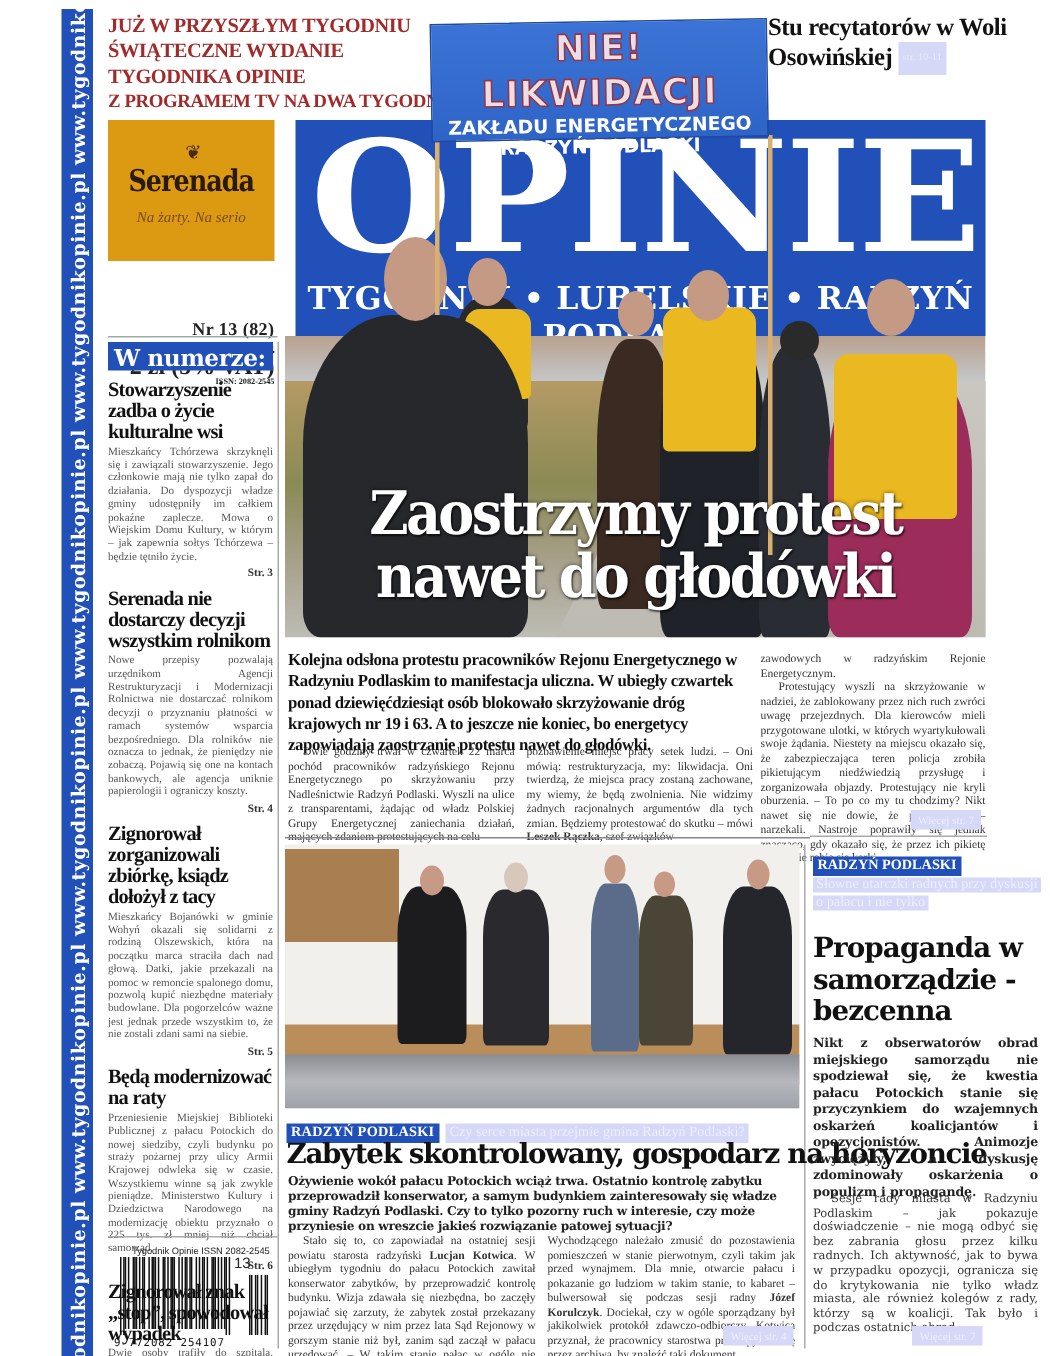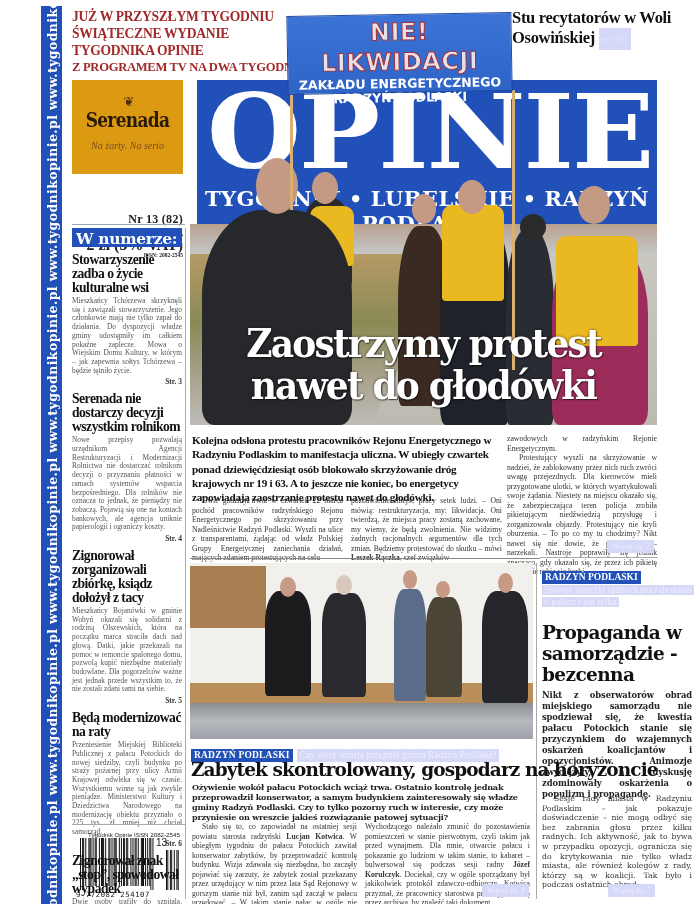--- a/index.html
+++ b/index.html
@@ -300,21 +300,21 @@
   <div class="fhead" style="left:308px;top:10px;width:15px;height:20px;"></div>
   <div class="model"></div>
 </div>
 <div class="vrule" style="left:536px;top:563px;height:336px;"></div>
 
 <div class="kicker">
   <span class="kick-tag">RADZYŃ PODLASKI</span>
   <span class="kick-sub">Czy serce miasta przejmie gmina Radzyń Podlaski?</span>
 </div>
 <div class="h2">Zabytek skontrolowany, gospodarz na horyzoncie</div>
-<div class="lead2">Ożywienie wokół pałacu Potockich wciąż trwa. Ostatnio kontrolę jednak przeprowadził konserwator, a samym budynkiem zainteresowały się władze gminy Radzyń Podlaski. Czy to tylko pozorny ruch w interesie, czy może przyniesie on wreszcie jakieś rozwiązanie patowej sytuacji?</div>
+<div class="lead2">Ożywienie wokół pałacu Potockich wciąż trwa. Ostatnio kontrolę zabytku przeprowadził konserwator, a samym budynkiem zainteresowały się władze gminy Radzyń Podlaski. Czy to tylko pozorny ruch w interesie, czy może przyniesie on wreszcie jakieś rozwiązanie patowej sytuacji?</div>
 <div class="body2">
   <p class="first"><span>Stało się to, co zapowiadał na ostatniej sesji powiatu starosta radzyński </span><b>Lucjan Kotwica</b><span>. W ubiegłym tygodniu do pałacu Potockich zawitał konserwator zabytków, by przeprowadzić kontrolę budynku. Wizja zdawała się niezbędna, bo zaczęły pojawiać się zarzuty, że zabytek został przekazany przez urzędujący w nim przez lata Sąd Rejonowy w gorszym stanie niż był, zanim sąd zaczął w pałacu urzędować. – W takim stanie pałac w ogóle nie powinien zostać odebrany.</span></p>
   <p><span>Wychodzącego należało zmusić do pozostawienia pomieszczeń w stanie pierwotnym, czyli takim jak przed wynajmem. Dla mnie, otwarcie pałacu i pokazanie go ludziom w takim stanie, to kabaret – bulwersował się podczas sesji radny </span><b>Józef Korulczyk</b><span>. Dociekał, czy w ogóle sporządzany był jakikolwiek protokół zdawczo-odbiorczy. Kotwica przyznał, że pracownicy starostwa przekopywali się przez archiwa, by znaleźć taki dokument.</span></p>
 </div>
 <div class="more-chip" style="left:482px;top:884px;">Więcej str. 4</div>
 
 <div class="rs-kicker">
   <span class="kick-tag">RADZYŃ PODLASKI</span>
   <div class="sub"><span>Słowne utarczki radnych przy dyskusji o pałacu i nie tylko</span></div>
 </div>

